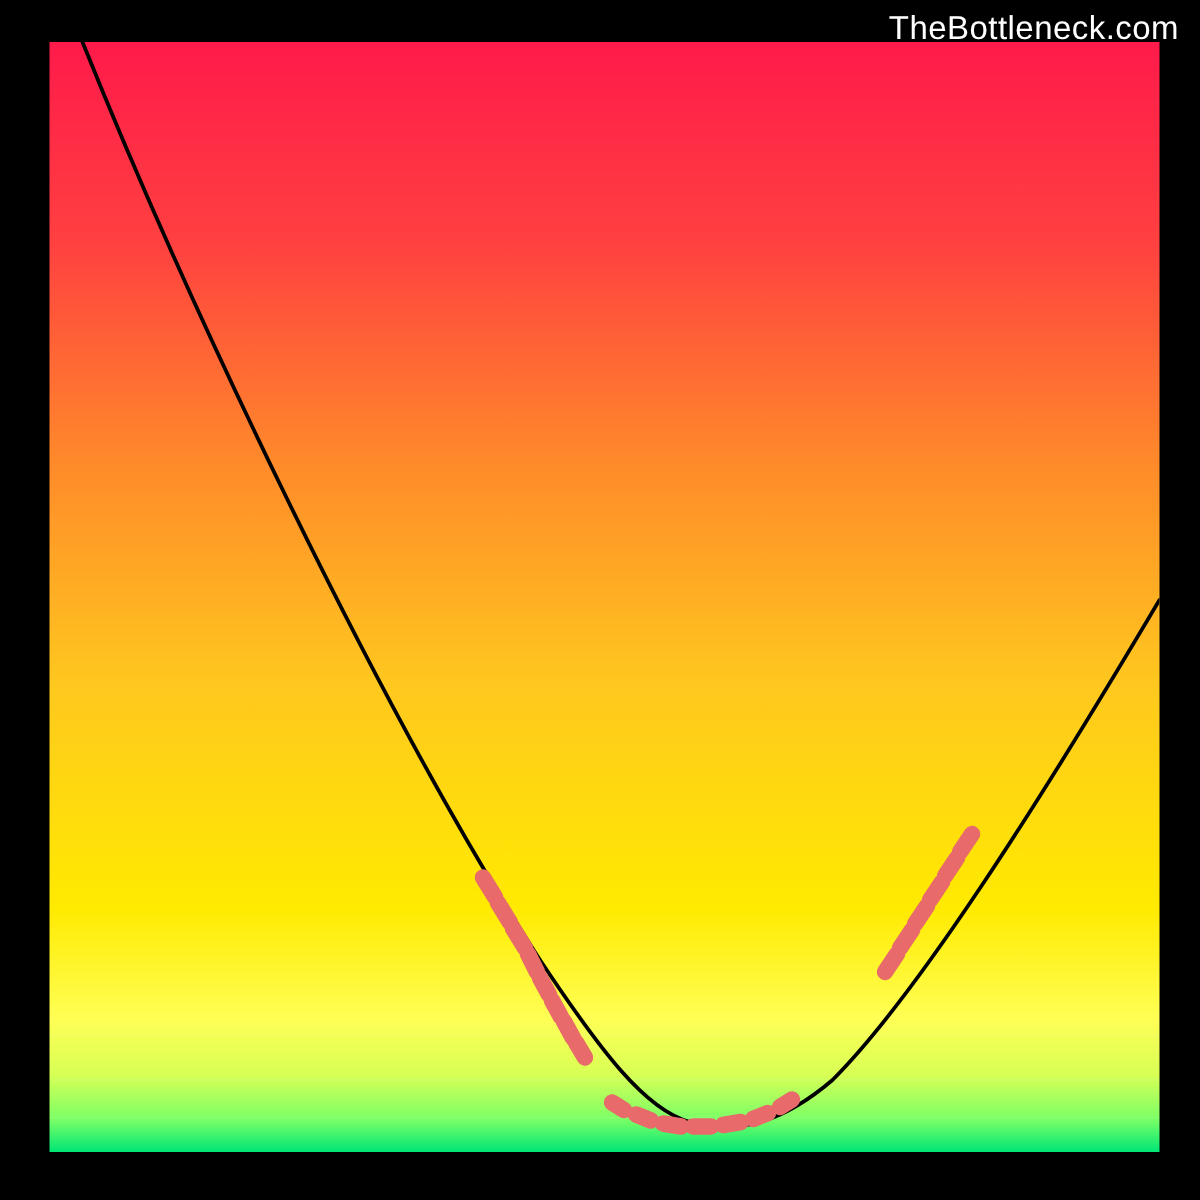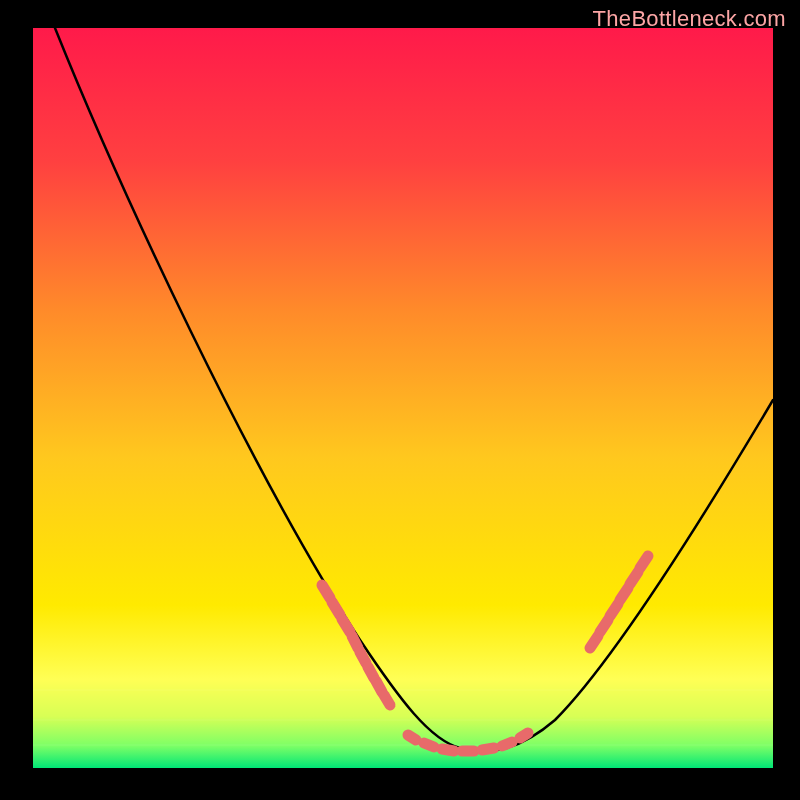--- a/index.html
+++ b/index.html
@@ -13,21 +13,21 @@
   }
   .stage {
     position: relative;
     width: 800px;
     height: 800px;
   }
   .watermark {
     position: absolute;
     top: 6px;
     right: 14px;
-    color: #fca5a5;
+    color: #ffffff;
     font-size: 22px;
     font-weight: 400;
     letter-spacing: 0.3px;
     z-index: 50;
   }
 </style>
 </head>
 <body>
 
 <div class="stage">

